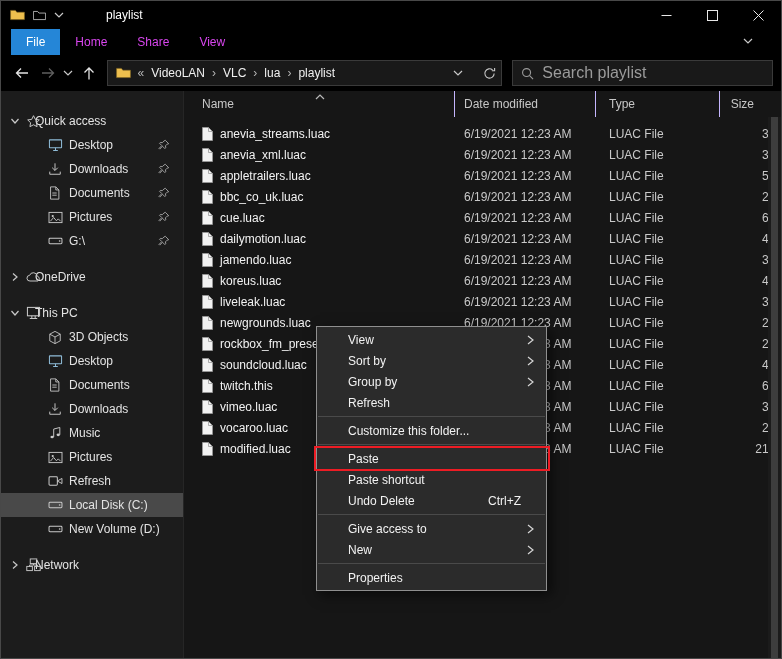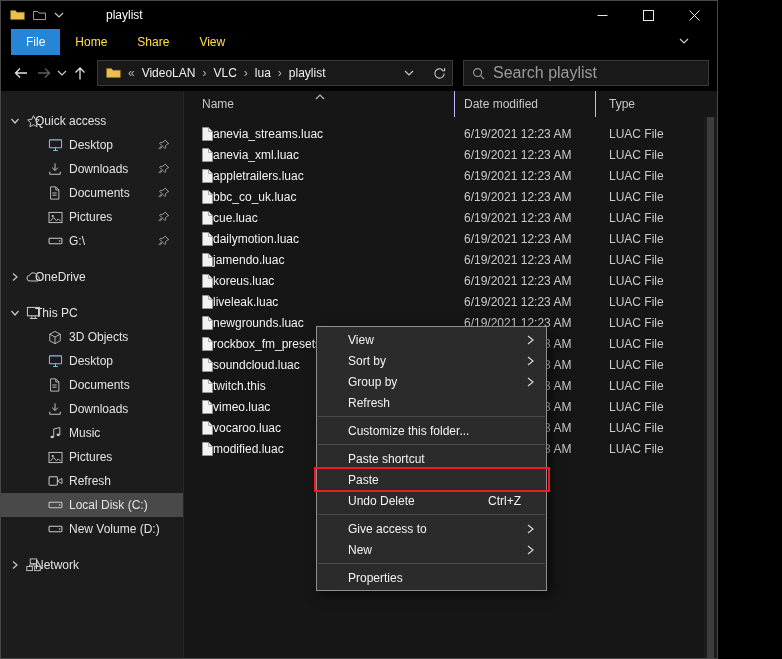--- a/index.html
+++ b/index.html
@@ -1,32 +1,32 @@
 <!DOCTYPE html>
 <html style="--accent: #2586d7; --annotation: #ed1c24; --selection: #494949;"><head>
 <meta charset="utf-8">
 <style>
   *{margin:0;padding:0;box-sizing:border-box;}
   html,body{width:782px;height:659px;background:#000;overflow:hidden;}
   body{font-family:"Liberation Sans","DejaVu Sans",sans-serif;font-size:12px;color:#e8e8e8;}
   .ic{display:inline-flex;align-items:center;justify-content:center;line-height:0;}
 
-  .window{position:relative;width:718px;height:659px;display:flex;flex-direction:column;background:#0a0a0a;border:1px solid #484848;}
+  .window{position:relative;width:782px;height:659px;display:flex;flex-direction:column;background:#0a0a0a;border:1px solid #484848;}
 
   
   .titlebar{height:28px;flex:none;display:flex;align-items:center;background:#000;}
   .qat{display:flex;align-items:center;gap:8px;padding-left:9px;}
   .title-text{margin-left:42px;color:#fff;}
   .win-controls{margin-left:auto;display:flex;height:100%;}
   .win-btn{width:46px;height:100%;display:flex;align-items:center;justify-content:center;}
 
   
   .menubar{height:26px;flex:none;display:flex;align-items:stretch;background:#000;position:relative;}
   .tabs{display:flex;align-items:stretch;height:100%;padding-left:10px;}
-  .mtab{display:flex;align-items:center;padding:0 15px;color:#fde047;}
+  .mtab{display:flex;align-items:center;padding:0 15px;color:#d946ef;}
   .mtab.active{background:var(--accent,#2586d7);color:#fff;}
   .ribbon-chevron{position:absolute;right:28px;top:9px;}
 
   
   .navbar{height:36px;flex:none;display:flex;align-items:center;background:#000;padding:0 8px;}
   .nav-btn{width:26px;height:26px;display:flex;align-items:center;justify-content:center;}
   .nav-btn.small{width:15px;}
   .addressbar{height:26px;width:398px;margin-left:5px;background:#191919;border:1px solid #3a3a3a;display:flex;align-items:center;padding-left:8px;gap:7px;color:#f0f0f0;}
   .crumbs{display:flex;align-items:center;gap:7px;flex:1;white-space:nowrap;overflow:hidden;}
   .crumb-prefix,.crumb-sep{color:#b5b5b5;}
@@ -52,21 +52,21 @@
   .list-header{display:grid;grid-template-columns:271px 141px 124px 68px;height:26px;color:#c7c7c7;}
   .hcell{display:flex;align-items:center;border-right:1px solid #c4b5fd;overflow:hidden;}
   .hcell.size{border-right:none;}
   .hcell.name{padding-left:18px;position:relative;}
   .sort-caret{position:absolute;left:131px;top:3px;}
   .hcell.date{padding-left:9px;}
   .hcell.type{padding-left:13px;}
   .hcell.size{justify-content:flex-end;padding-right:34px;}
   .rows{position:absolute;top:26px;left:0;right:0;bottom:0;padding-top:6px;overflow:hidden;}
   .frow{display:grid;grid-template-columns:271px 141px 124px 68px;height:21px;align-items:center;color:#c9c9c9;}
-  .fname{display:flex;align-items:flex-start;padding-left:17px;color:#f2f2f2;white-space:nowrap;overflow:hidden;}
+  .fname{display:flex;align-items:flex-start;gap:7px;padding-left:17px;color:#f2f2f2;white-space:nowrap;overflow:hidden;}
   .fdate{padding-left:9px;white-space:nowrap;}
   .ftype{padding-left:13px;white-space:nowrap;}
   .fsize{text-align:right;padding-right:0;white-space:nowrap;}
   .vscroll{position:absolute;top:26px;right:0;bottom:0;width:13px;background:#1b1b1b;}
   .vthumb{position:absolute;left:3px;right:3px;top:0;bottom:0;background:#3d3d3d;}
 
   
   .context-menu{position:absolute;left:315px;top:325px;width:231px;background:#2b2b2b;border:1px solid #8f8f8f;box-shadow:4px 4px 12px rgba(0,0,0,.6);padding:2px 0;z-index:20;}
   .menu-item{height:21px;display:flex;align-items:center;padding:0 12px 0 31px;color:#f2f2f2;position:relative;}
   .menu-item .mlabel{flex:1;white-space:nowrap;}
@@ -701,26 +701,26 @@
         </span>
       </div>
       <div class="menu-item">
         <span class="mlabel">Refresh</span>
       </div>
       <div class="menu-sep"></div>
       <div class="menu-item">
         <span class="mlabel">Customize this folder...</span>
       </div>
       <div class="menu-sep"></div>
-      <div class="menu-item">
-        <span class="mlabel">Paste shortcut</span>
-      </div>
       <div class="menu-item annotated">
         <span class="mlabel">Paste</span>
         <div class="red-annotation"></div>
+      </div>
+      <div class="menu-item">
+        <span class="mlabel">Paste shortcut</span>
       </div>
       <div class="menu-item">
         <span class="mlabel">Undo Delete</span>
         <span class="mshortcut">Ctrl+Z</span>
       </div>
       <div class="menu-sep"></div>
       <div class="menu-item">
         <span class="mlabel">Give access to</span>
         <span class="ic sub-arrow">
           <svg width="9" height="10" viewBox="0 0 9 10">

